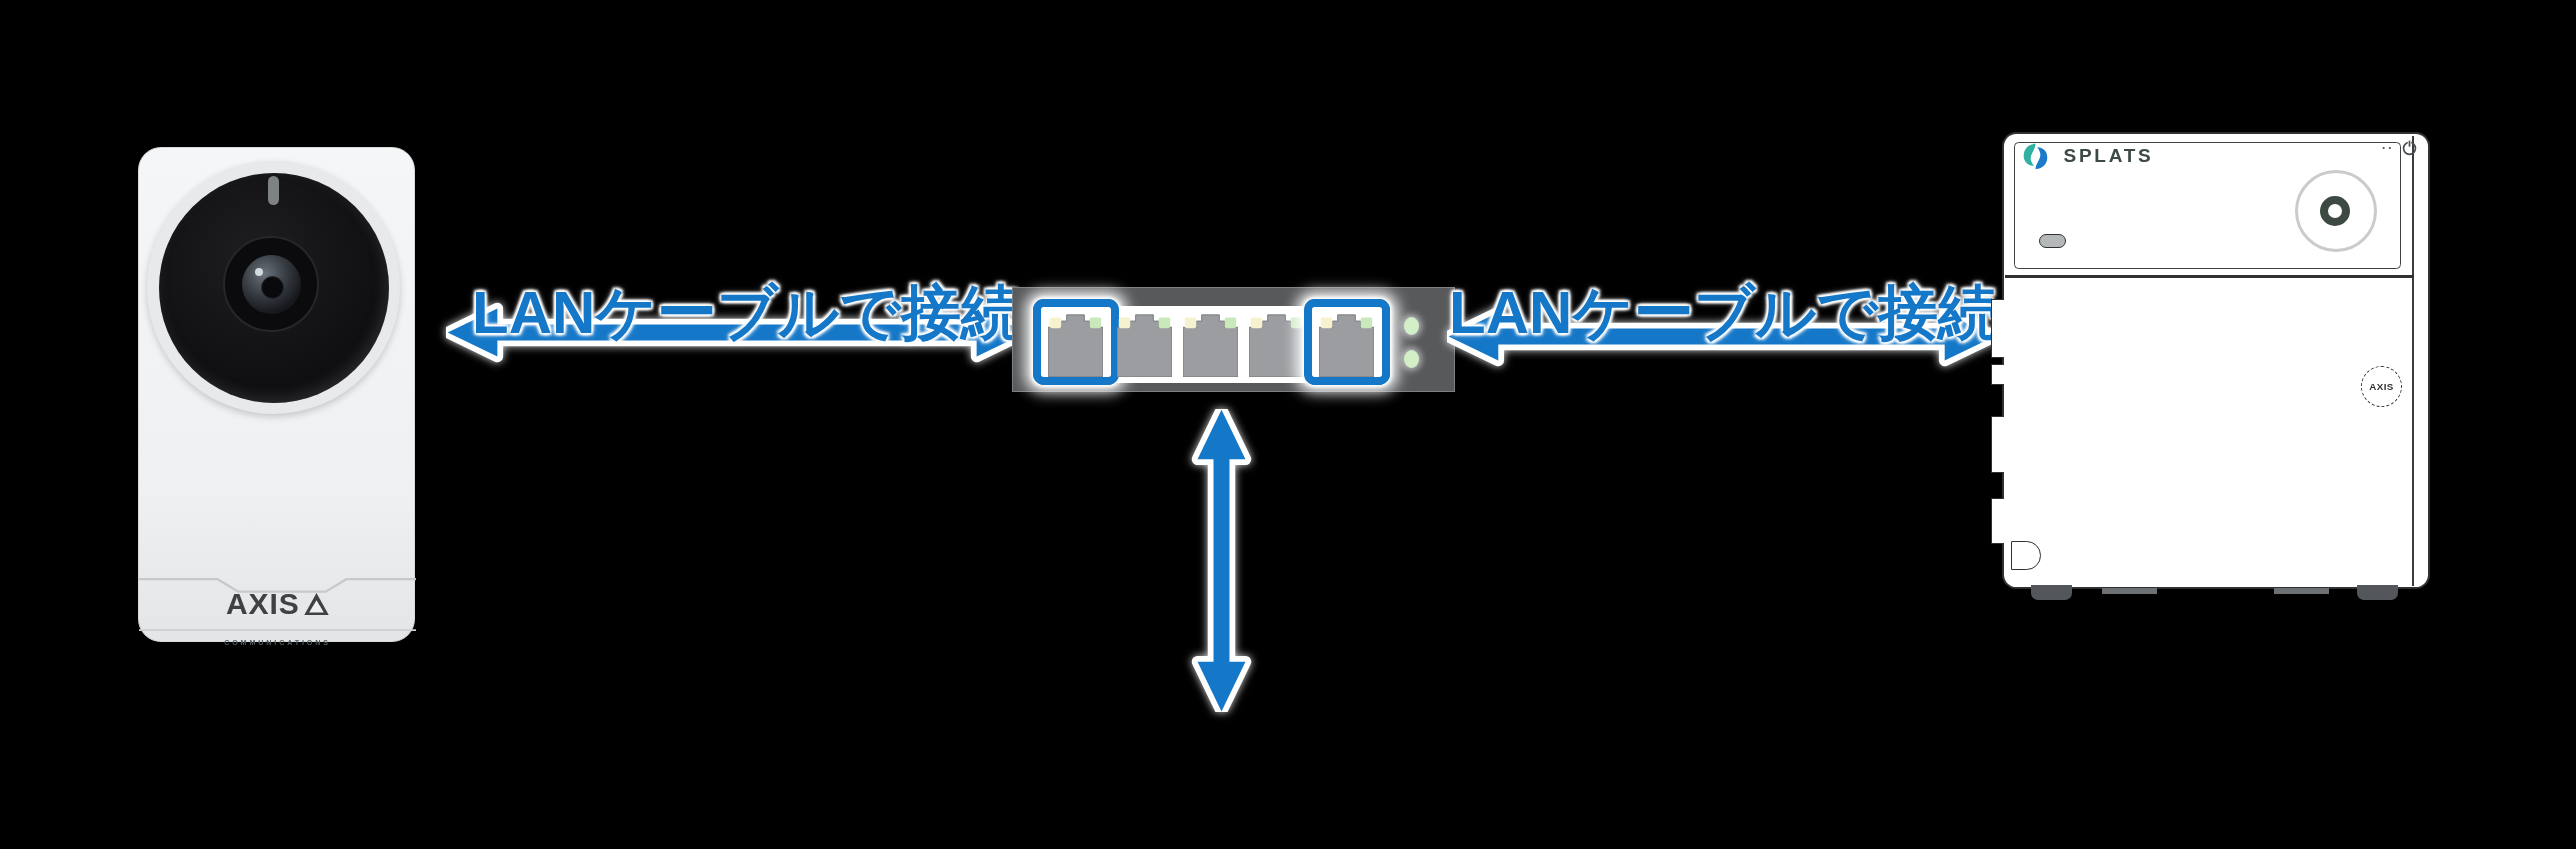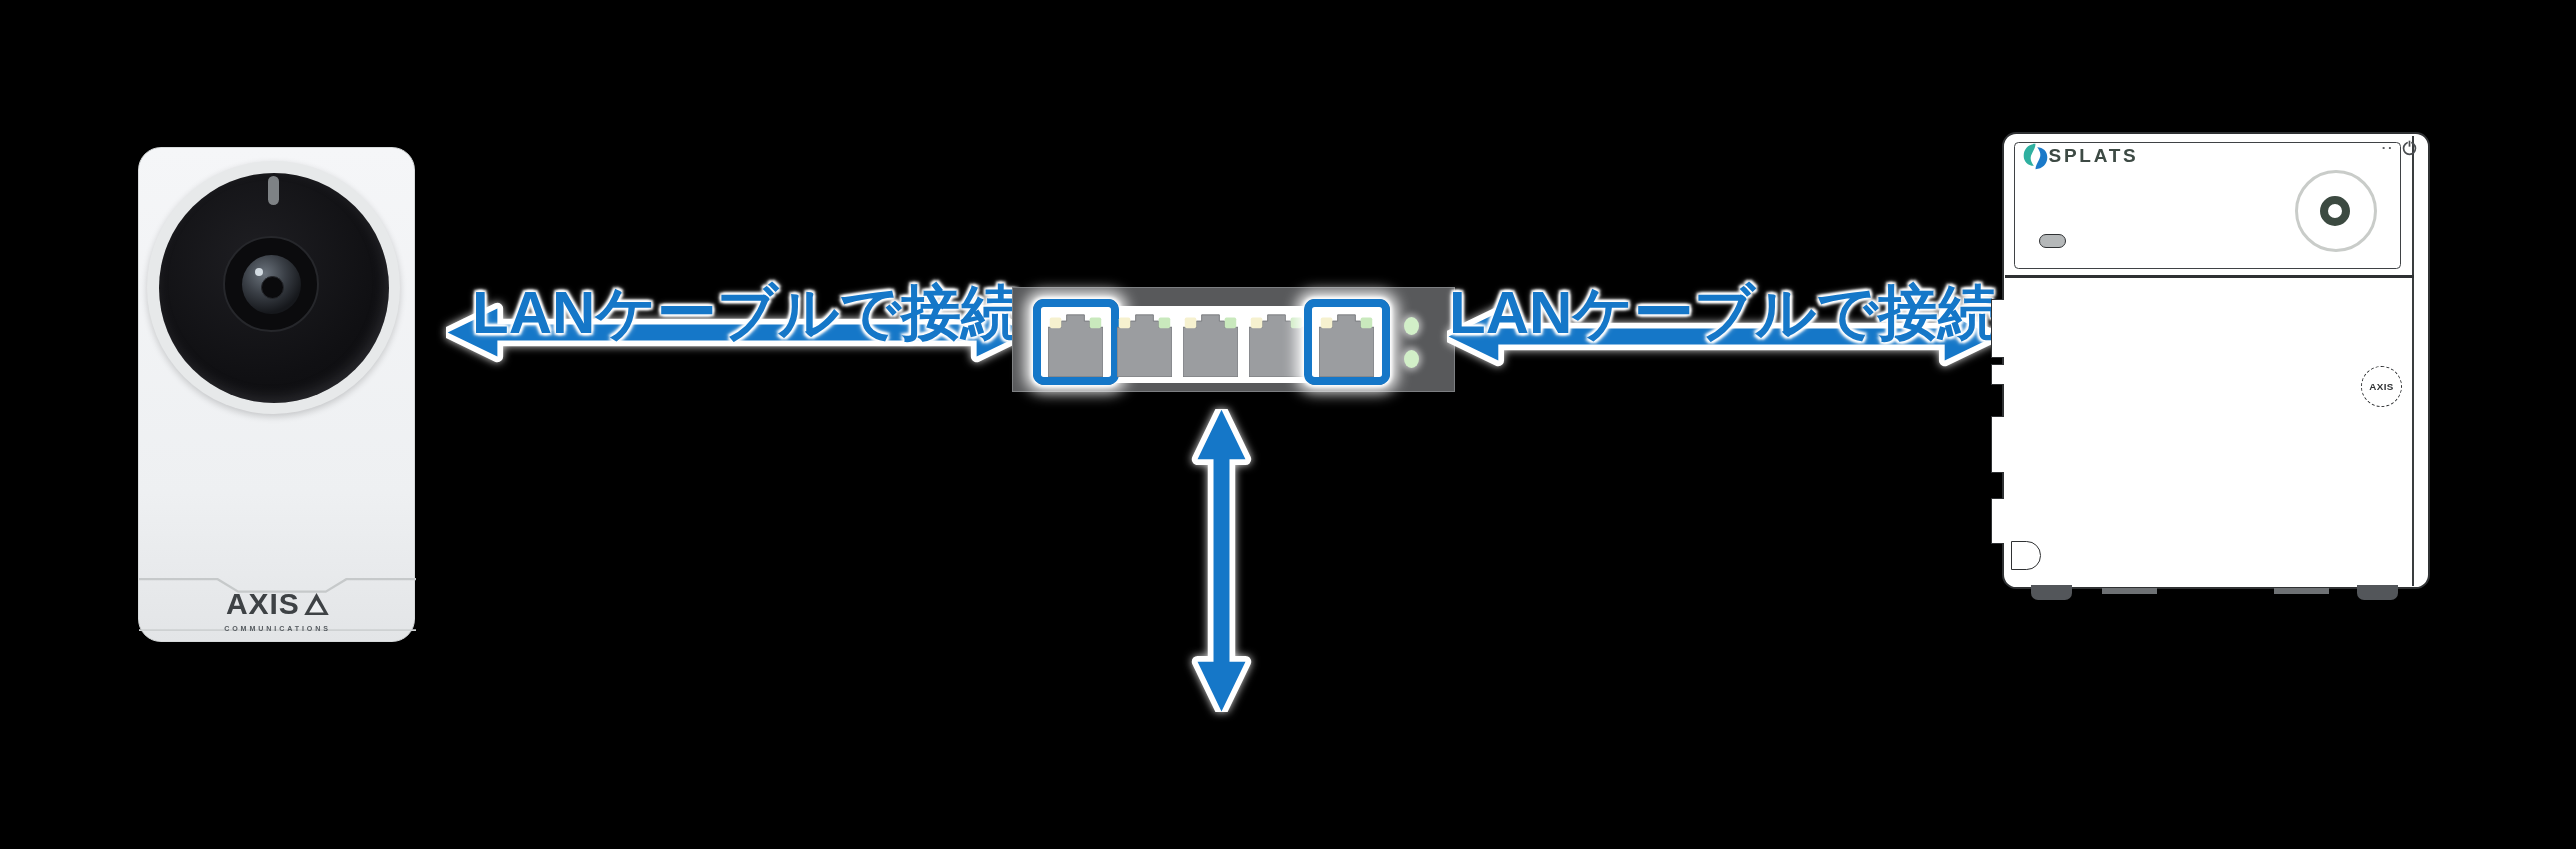--- a/index.html
+++ b/index.html
@@ -34,21 +34,21 @@
   .cam-glass { position:absolute; left:103px; top:107px; width:59px; height:59px; border-radius:50%;
     background:radial-gradient(circle at 38% 32%, #6b737c 0%, #3a3f46 38%, #16181c 72%); }
   .cam-pupil { position:absolute; left:122px; top:128px; width:23px; height:23px; border-radius:50%;
     background:#0a0a0c; border:1.8px solid #26282c; }
   .cam-glint { position:absolute; left:116px; top:120px; width:8px; height:8px; border-radius:50%;
     background:rgba(232,240,246,.85); }
   .cam-lines { position:absolute; left:0; top:424px; }
   .axis-logo { position:absolute; left:0; top:439px; width:277px; text-align:center; }
   .axis-row { display:flex; align-items:center; justify-content:center; gap:4.5px; }
   .axis-word { font-size:30px; font-weight:800; letter-spacing:0.9px; color:#3e4245; }
-  .axis-sub { font-size:7.1px; letter-spacing:2.9px; color:#565b60; margin-top:4px; font-weight:700; }
+  .axis-sub { font-size:7.1px; letter-spacing:2.9px; color:#565b60; margin-top:18px; font-weight:700; }
 
   
   .hub { position:absolute; left:1012px; top:287px; width:443px; height:105px;
     background:var(--hub); border:1.8px solid #7d7f82; }
   .hub-strip { position:absolute; left:21.4px; top:18px; width:355px; height:77px;
     background:#fff; border-radius:3.6px; }
   .port { position:absolute; top:25px; width:55px; height:64px; }
   .hl-box { position:absolute; top:10.7px; width:86px; height:86px; border-radius:10.7px;
     border:8px solid var(--accent);
     box-shadow:0 0 3.6px 1.8px #fff, 0 0 14.3px 8px rgba(255,255,255,.92); }
@@ -56,21 +56,21 @@
     background:var(--statusled); box-shadow:0 0 6.2px 2.7px rgba(255,255,255,.55); }
   .led-a { left:391px; top:28.5px; } .led-b { left:391px; top:62px; }
 
   
   .recorder { position:absolute; left:2002px; top:132px; width:428px; height:457px; }
   .rec-body { position:absolute; inset:0; background:#fff; border:2.7px solid #2f3133; border-radius:14.3px; }
   .rec-seam-v { position:absolute; left:410px; top:3.6px; height:450px; width:1.8px; background:#3a3d3f; }
   .rec-divider { position:absolute; left:2.7px; right:16px; top:143px; height:2.7px; background:#2f3133; }
   .rec-panel { position:absolute; left:11.6px; top:9.8px; width:387px; height:127px;
     border:1.8px solid #3f4245; border-radius:4.5px; background:#fff; }
-  .rec-logo { position:absolute; left:19.6px; top:10.7px; display:flex; align-items:center; gap:0; }
+  .rec-logo { position:absolute; left:19.6px; top:10.7px; display:flex; align-items:center; gap:15px; }
   .splats-word { font-size:19px; font-weight:800; letter-spacing:2.7px; color:#3d4a44; }
   .rec-power { position:absolute; right:12.5px; top:7.1px; display:flex; align-items:center; gap:6.2px; }
   .power-dots { font-size:13.4px; font-weight:700; color:#5a5d60; letter-spacing:1.8px; }
   .rec-circle { position:absolute; left:293px; top:38px; width:82px; height:82px; border-radius:50%;
     border:3.6px solid #c9ccc9; }
   .rec-ring { position:absolute; left:318px; top:64px; width:30px; height:30px; border-radius:50%;
     border:8px solid #3c4a41; }
   .rec-slot { position:absolute; left:37px; top:102px; width:27px; height:14.3px; border-radius:7.1px;
     background:#b5b8b9; border:1.8px solid #2f3133; }
   .push-btn { position:absolute; left:359px; top:234px; width:41px; height:41px; border-radius:50%;

